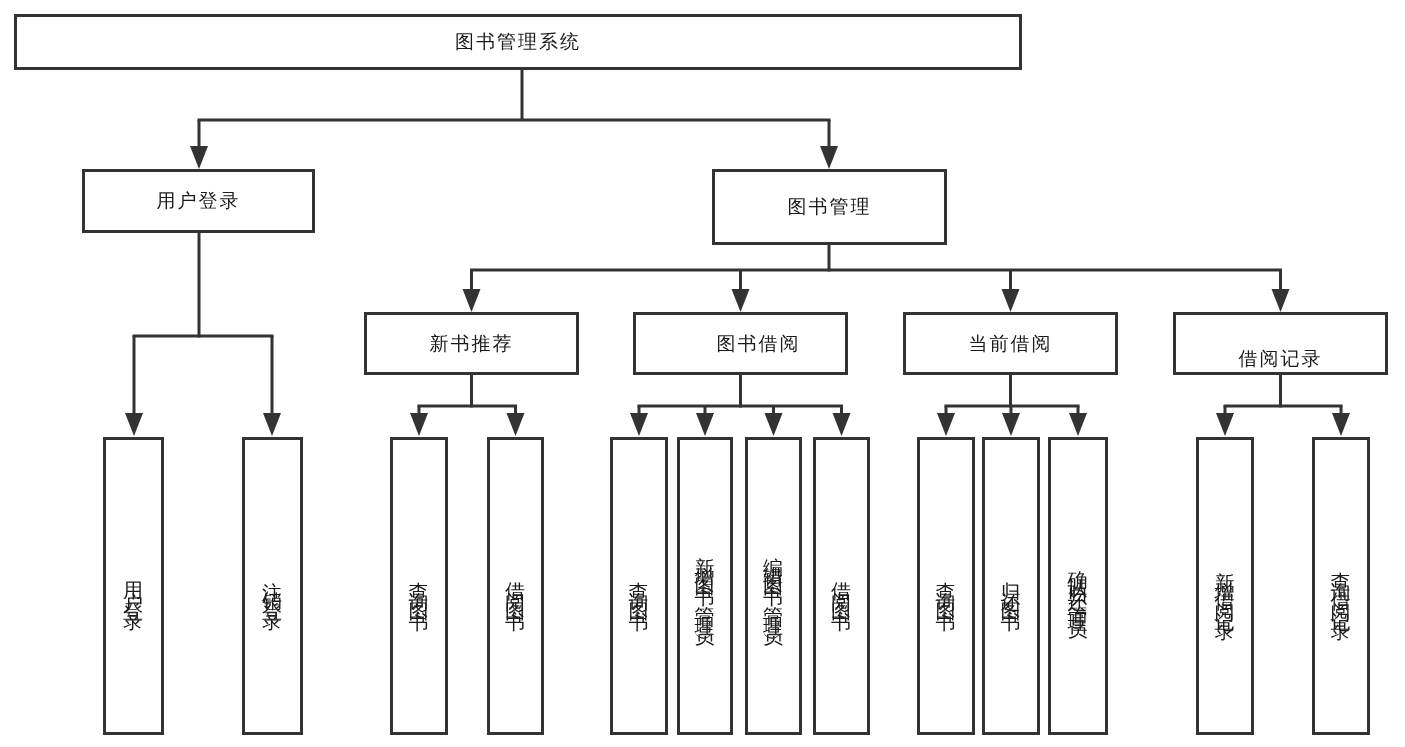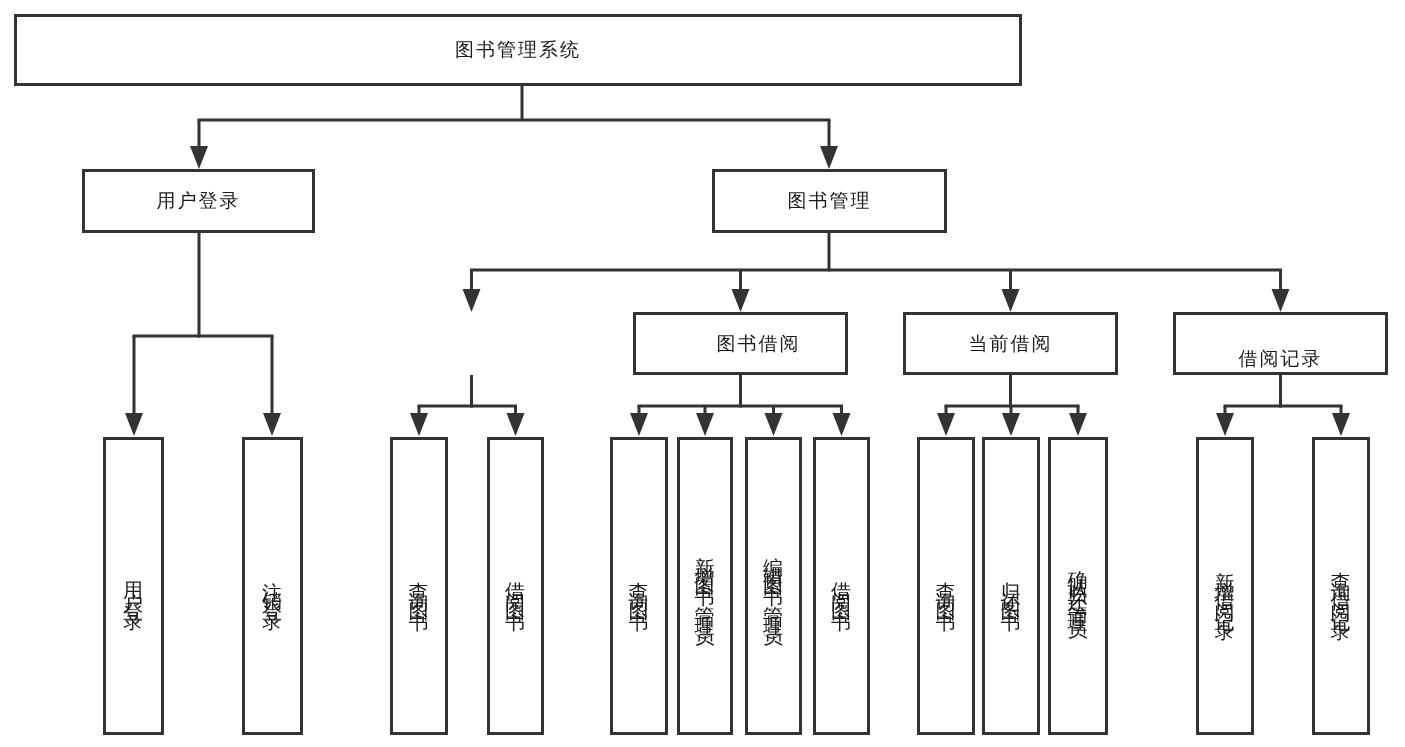--- a/index.html
+++ b/index.html
@@ -127,31 +127,34 @@
 
       <polygon points="937,413 955,413 946,436"></polygon>
       <polygon points="1002,413 1020,413 1011,436"></polygon>
       <polygon points="1069,413 1087,413 1078,436"></polygon>
 
       <polygon points="1216,413 1234,413 1225,436"></polygon>
       <polygon points="1332,413 1350,413 1341,436"></polygon>
     </g>
   </svg>
 
-  <div class="box hbox" style="left:14px; top:14px; width:1008px; height:72px;">
+  <div class="box hbox" style="left:14px; top:14px; width:1008px; height:56px;">
     <span>图书管理系统</span>
   </div>
 
   <div class="box hbox" style="left:82px; top:169px; width:233px; height:64px;">
     <span>用户登录</span>
   </div>
-  <div class="box hbox" style="left:712px; top:169px; width:235px; height:64px;">
+  <div class="box hbox" style="left:712px; top:169px; width:235px; height:76px;">
     <span>图书管理</span>
   </div>
 
+  <div class="box hbox" style="left:364px; top:312px; width:215px; height:63px;">
+    <span>新书推荐</span>
+  </div>
   <div class="box hbox" style="left:633px; top:312px; width:215px; height:63px;padding-left:36px;">
     <span>图书借阅</span>
   </div>
   <div class="box hbox" style="left:903px; top:312px; width:215px; height:63px;">
     <span>当前借阅</span>
   </div>
   <div class="box hbox" style="left:1173px; top:312px; width:215px; height:63px;align-items:flex-end;">
     <span>借阅记录</span>
   </div>
 

